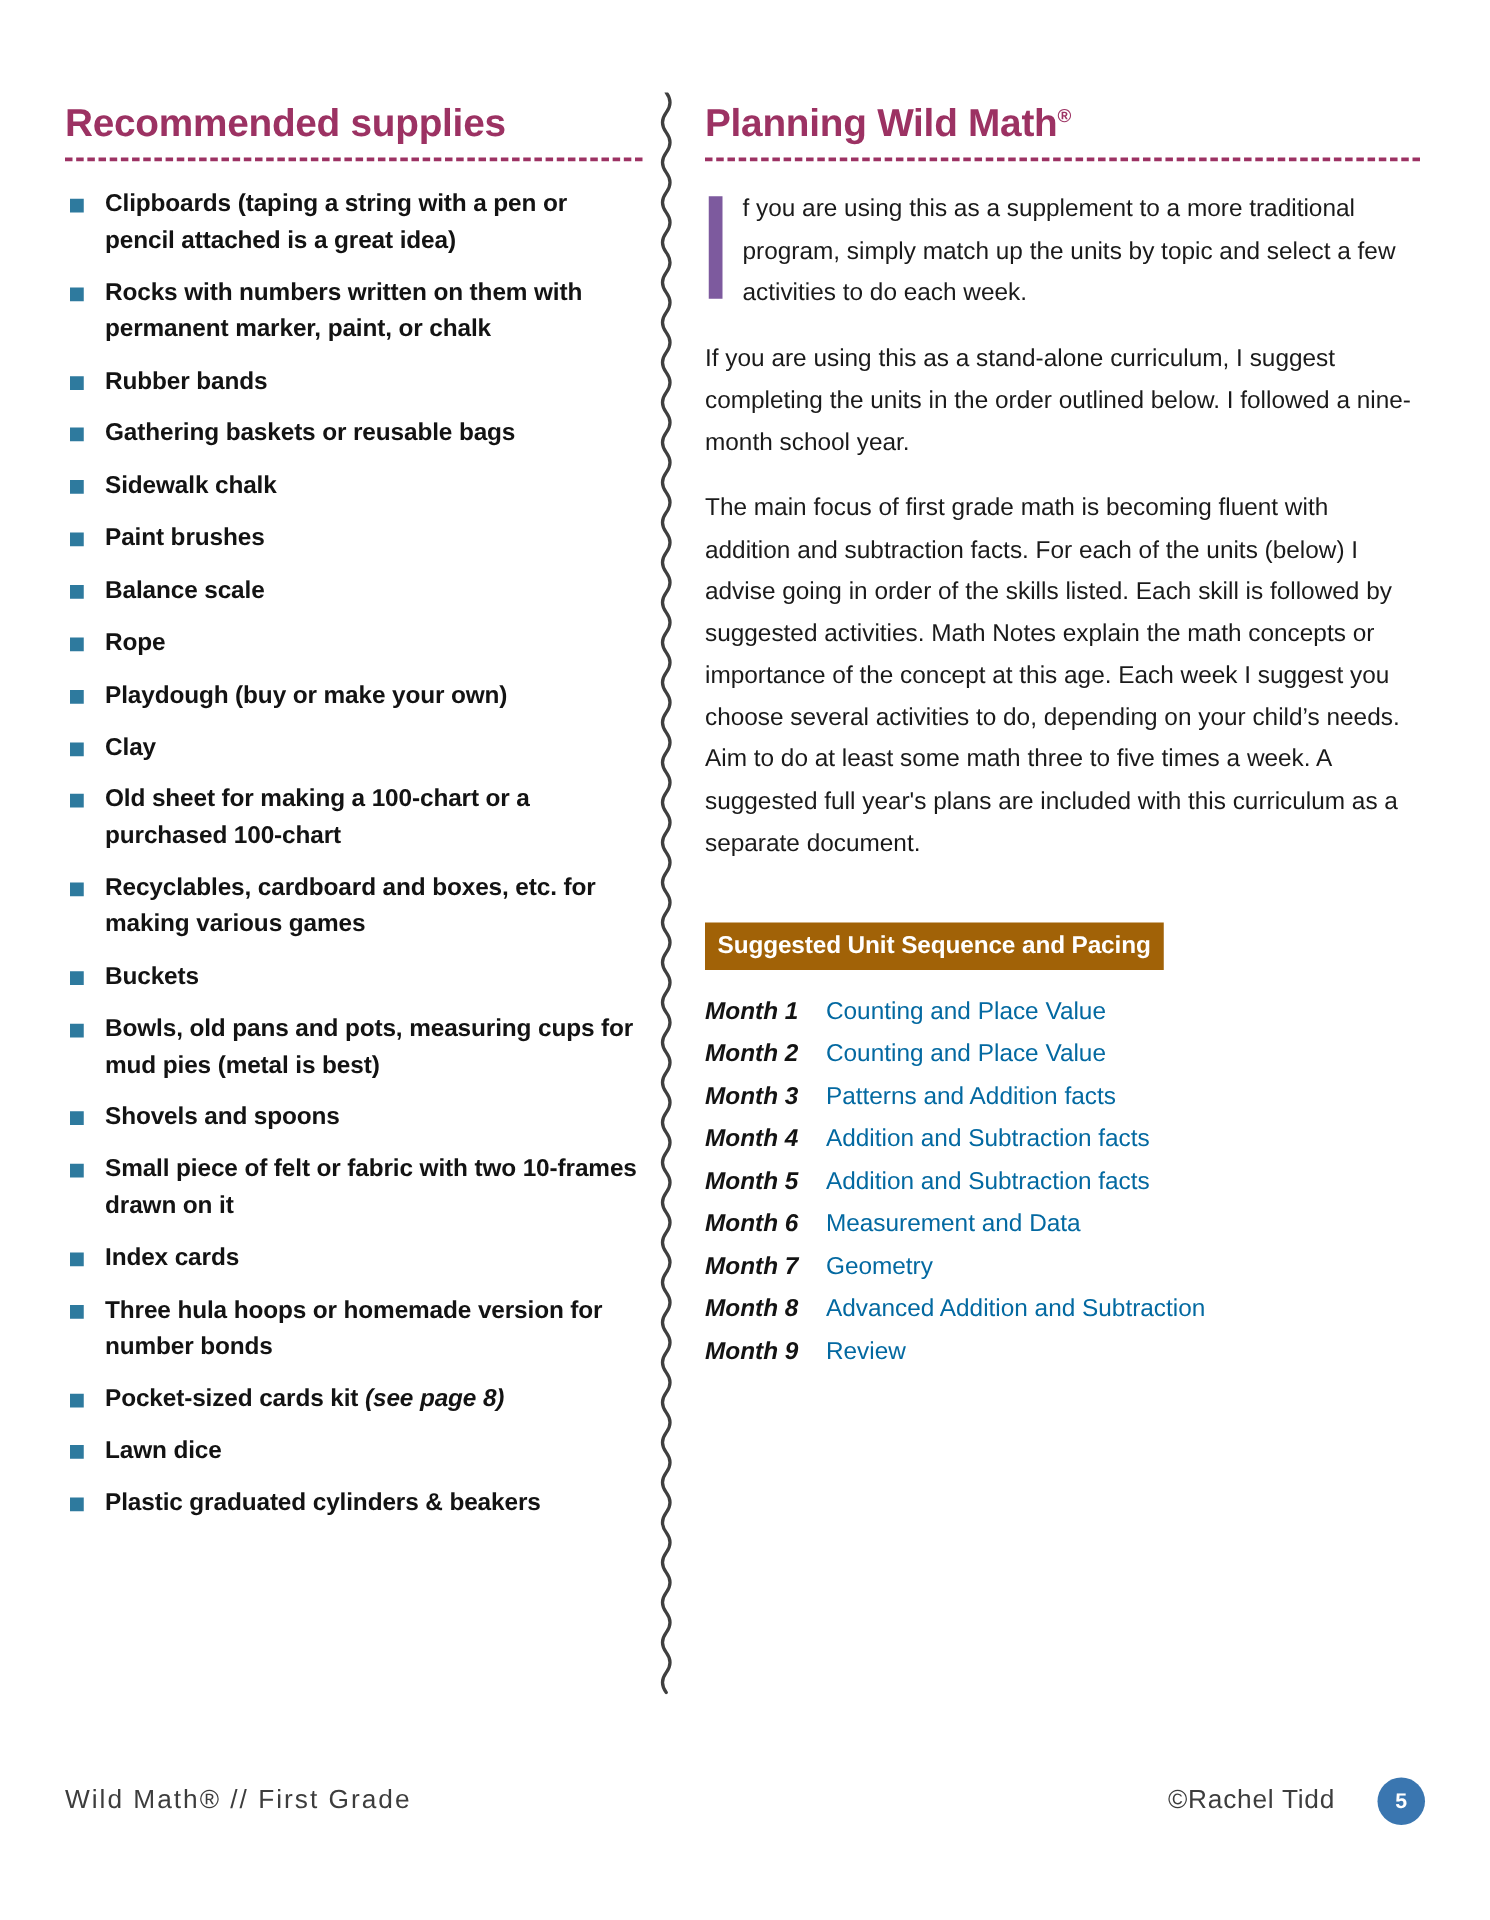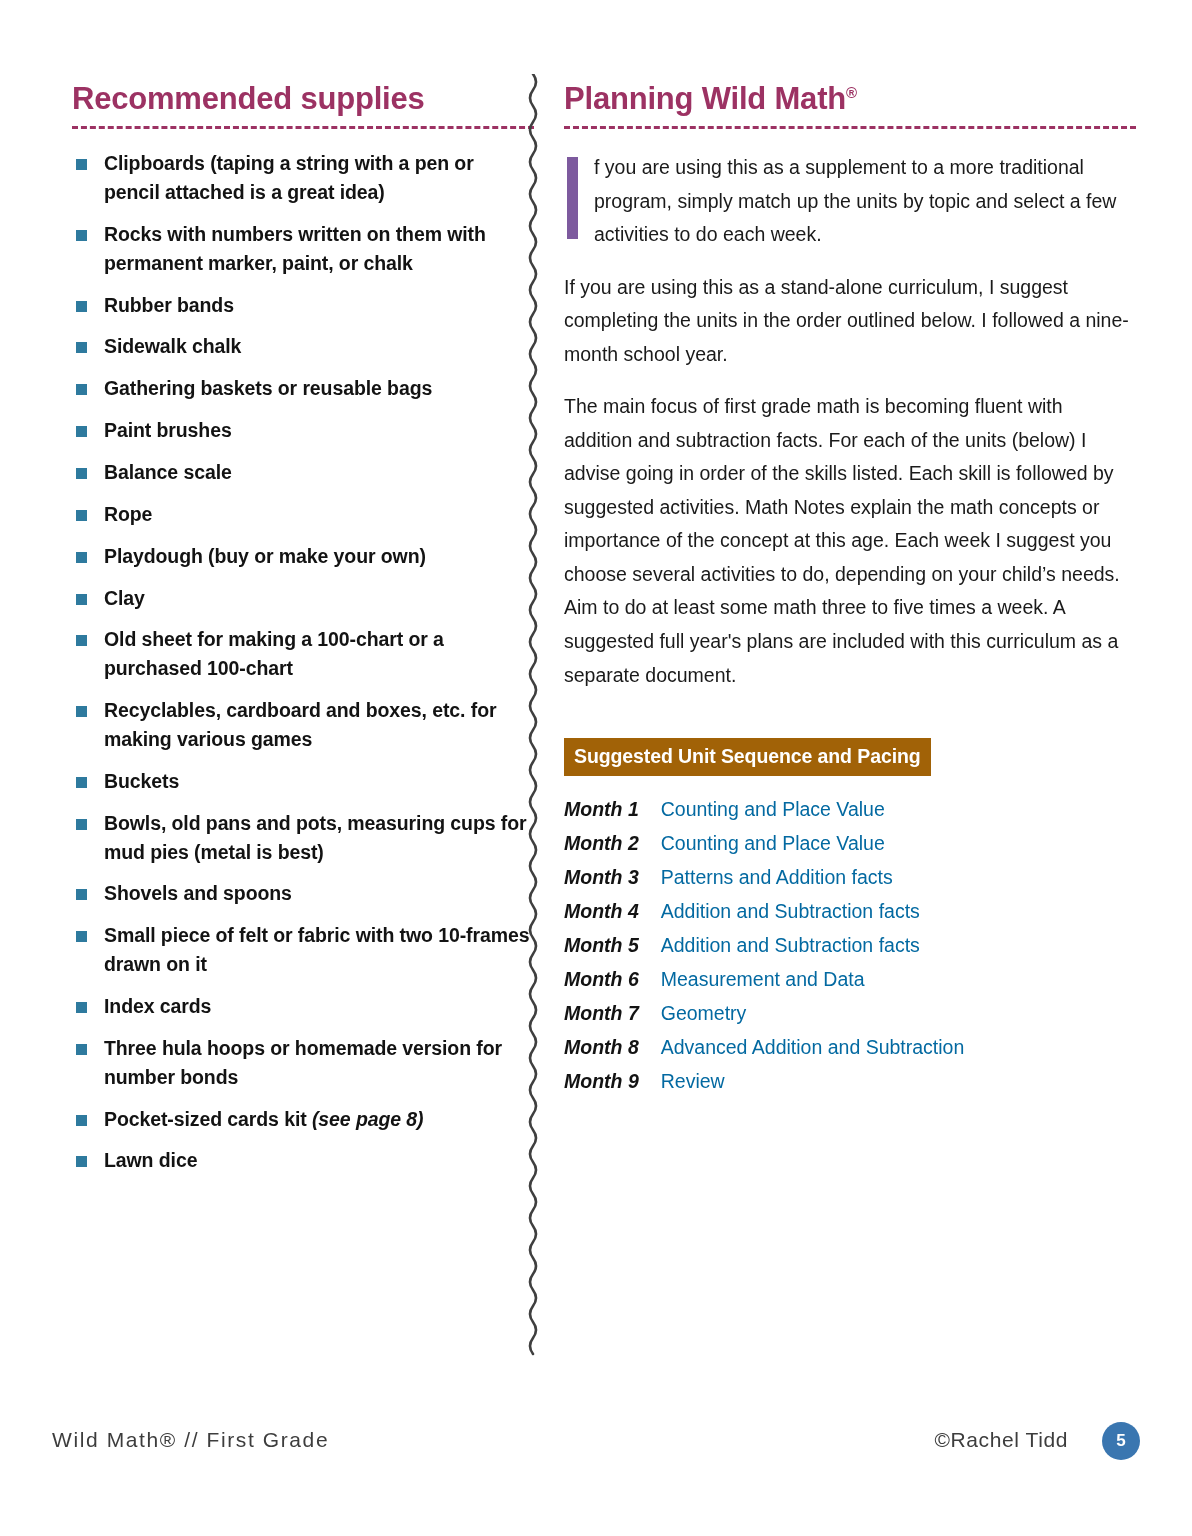--- a/index.html
+++ b/index.html
@@ -29,21 +29,20 @@
     top: 0;
     width: 1192px;
     height: 1390px;
   }
 
   .col-left {
     position: absolute;
     left: 52px;
     top: 82px;
     width: 462px;
-    margin-left: 20px;
   }
 
   .col-right {
     position: absolute;
     left: 564px;
     top: 82px;
     width: 572px;
   }
 
   
@@ -223,37 +222,38 @@
 
   <div class="columns">
 
     <div class="col-left">
       <h1 class="section-heading">Recommended supplies</h1>
       <div class="dashed-rule left"></div>
       <ul class="supply-list">
         <li class="supply-item"><span class="bullet-square"></span><span>Clipboards (taping a string with a pen or pencil attached is a great idea)</span></li>
         <li class="supply-item"><span class="bullet-square"></span><span>Rocks with numbers written on them with permanent marker, paint, or chalk</span></li>
         <li class="supply-item"><span class="bullet-square"></span><span>Rubber bands</span></li>
+        <li class="supply-item"><span class="bullet-square"></span><span>Gathering baskets or reusable bags</span></li>
         <li class="supply-item"><span class="bullet-square"></span><span>Sidewalk chalk</span></li>
-        <li class="supply-item"><span class="bullet-square"></span><span>Gathering baskets or reusable bags</span></li>
         <li class="supply-item"><span class="bullet-square"></span><span>Paint brushes</span></li>
         <li class="supply-item"><span class="bullet-square"></span><span>Balance scale</span></li>
         <li class="supply-item"><span class="bullet-square"></span><span>Rope</span></li>
         <li class="supply-item"><span class="bullet-square"></span><span>Playdough (buy or make your own)</span></li>
         <li class="supply-item"><span class="bullet-square"></span><span>Clay</span></li>
         <li class="supply-item"><span class="bullet-square"></span><span>Old sheet for making a 100-chart or a purchased 100-chart</span></li>
         <li class="supply-item"><span class="bullet-square"></span><span>Recyclables, cardboard and boxes, etc. for making various games</span></li>
         <li class="supply-item"><span class="bullet-square"></span><span>Buckets</span></li>
         <li class="supply-item"><span class="bullet-square"></span><span>Bowls, old pans and pots, measuring cups for mud pies (metal is best)</span></li>
         <li class="supply-item"><span class="bullet-square"></span><span>Shovels and spoons</span></li>
         <li class="supply-item"><span class="bullet-square"></span><span>Small piece of felt or fabric with two 10-frames drawn on it</span></li>
         <li class="supply-item"><span class="bullet-square"></span><span>Index cards</span></li>
         <li class="supply-item"><span class="bullet-square"></span><span>Three hula hoops or homemade version for number bonds</span></li>
         <li class="supply-item"><span class="bullet-square"></span><span>Pocket-sized cards kit </span><span class="note-italic">(see page 8)</span></li>
         <li class="supply-item"><span class="bullet-square"></span><span>Lawn dice</span></li>
+        <li class="supply-item"><span class="bullet-square"></span><span>Plastic graduated cylinders &amp; beakers</span></li>
       </ul>
     </div>
 
     <div class="wavy-divider">
       <svg width="22" height="1318" viewBox="0 0 22 1318" preserveAspectRatio="none" xmlns="http://www.w3.org/2000/svg">
         <path d="M11 0
                  q 6 8 0 16 q -6 8 0 16 q 6 8 0 16 q -6 8 0 16 q 6 8 0 16 q -6 8 0 16
                  q 6 8 0 16 q -6 8 0 16 q 6 8 0 16 q -6 8 0 16 q 6 8 0 16 q -6 8 0 16
                  q 6 8 0 16 q -6 8 0 16 q 6 8 0 16 q -6 8 0 16 q 6 8 0 16 q -6 8 0 16
                  q 6 8 0 16 q -6 8 0 16 q 6 8 0 16 q -6 8 0 16 q 6 8 0 16 q -6 8 0 16

